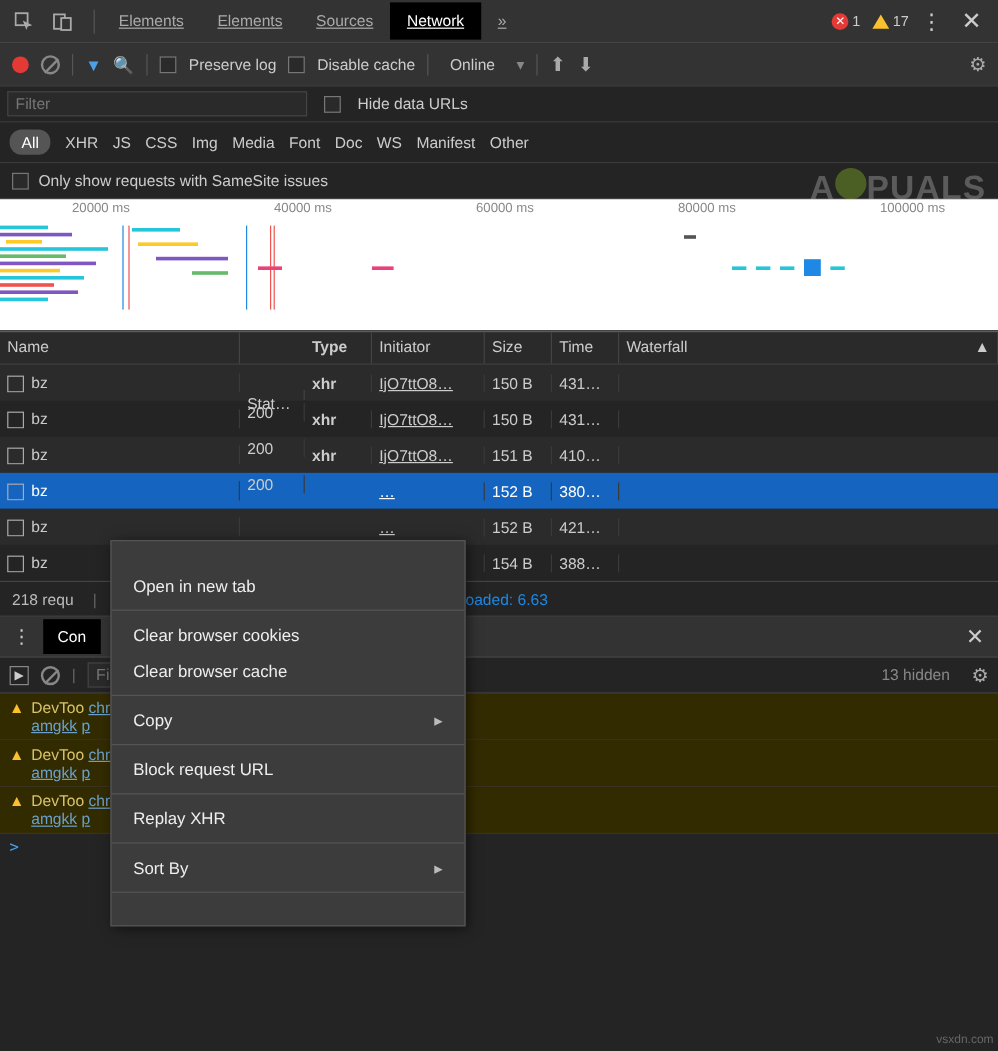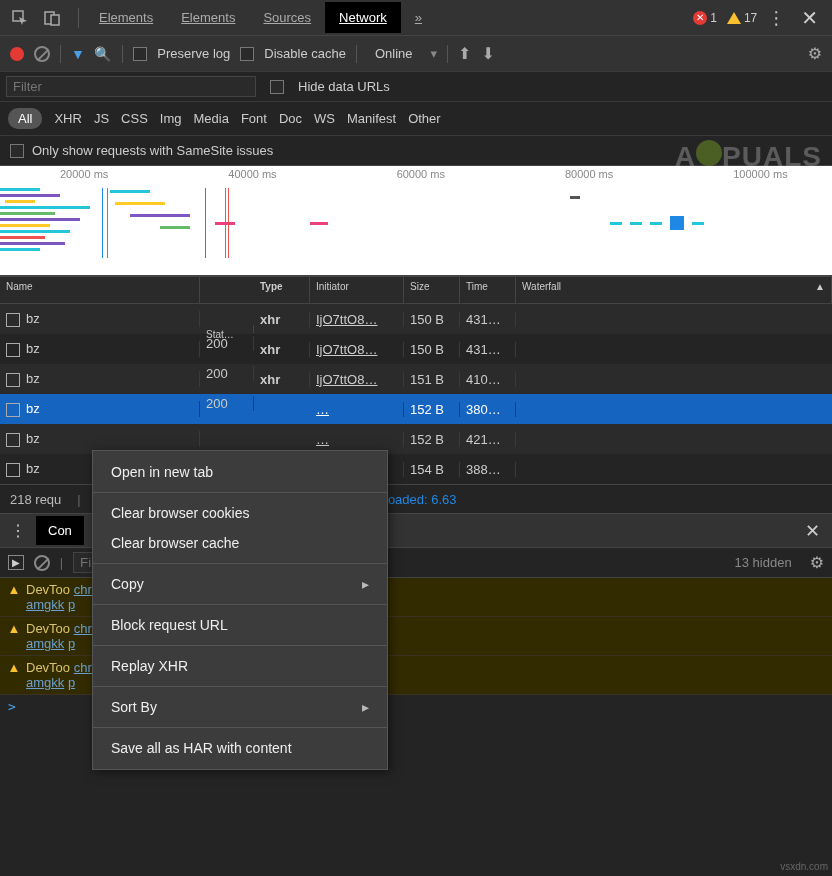--- a/index.html
+++ b/index.html
@@ -34,21 +34,21 @@
   .pill { padding: 3px 10px; border-radius: 10px; cursor: pointer; }
   .pill.active { background: #555; color: #fff; }
   .samesite-row { height: 30px; display: flex; align-items: center; padding: 0 10px; gap: 8px; border-bottom: 1px solid #444; }
 
   .timeline { height: 110px; background: #ffffff; border-bottom: 1px solid #444; position: relative; overflow: hidden; }
   .tl-ticks { display: flex; font-size: 11px; color: #888; padding: 2px 0 0 60px; gap: 120px; }
   .tl-body { position: relative; height: 84px; }
   .tl-bar { position: absolute; height: 3px; }
   
   .table-head { height: 28px; display: flex; background: #2a2a2a; border-top: 1px solid #444; border-bottom: 1px solid #444; }
-  .th { padding: 4px 6px; border-right: 1px solid #444; color: #ccc; font-size: 10px; }
+  .th { padding: 4px 6px; border-right: 1px solid #444; color: #ccc; font-size: 13px; }
   .col-name { width: 200px; }
   .col-stat { width: 54px; margin-top: 48px; }
   .col-type { width: 56px; font-weight: bold; }
   .col-init { width: 94px; }
   .col-size { width: 56px; }
   .col-time { width: 56px; }
   .col-wf { flex: 1; position: relative; }
   .sort-arrow { float: right; }
 
   .table-body { }
@@ -77,21 +77,21 @@
 
   .console-body { height: 170px; overflow: hidden; }
   .cmsg { display: flex; padding: 4px 6px; border-bottom: 1px solid #3a3320; font-family: Consolas, monospace; font-size: 13px; }
   .cmsg.warn { background: #332b00; color: #d9c36c; }
   .warn-ico { width:16px; text-align:center; color:#fbc02d; margin-right:4px; }
   .cmsg .src { color: #6aa0cc; text-decoration: underline; }
   .cmsg .txt { flex:1; }
   .prompt { padding: 4px 8px; color: #4aa0e6; font-family: monospace; }
 
   
-  .ctx-menu { position: absolute; left: 92px; top: 450px; width: 296px; background: #3c3c3c; border: 1px solid #555; box-shadow: 2px 2px 10px rgba(0,0,0,.5); z-index: 100; padding: 6px 0; }
+  .ctx-menu { position: absolute; left: 92px; top: 450px; width: 296px; background: #3c3c3c; border: 1px solid #555; box-shadow: 2px 2px 10px rgba(0,0,0,.5); z-index: 100; padding: 22px 0; }
   .ctx-item { padding: 7px 18px; color: #eee; font-size: 14px; cursor: pointer; display:flex; justify-content:space-between; }
   .ctx-item.hl { outline: 3px solid #2cff2c; outline-offset: -1px; background:#333; }
   .ctx-sep { height:1px; background:#555; margin: 5px 0; }
   .ctx-arrow { color:#bbb; }
 
   .watermark { position:absolute; right:10px; top:140px; font-size:28px; color:#888; font-weight:bold; opacity:.55; letter-spacing:1px; pointer-events:none; }
   .wm-face { display:inline-block; width:26px; height:26px; background:#6b8e23; border-radius:50%;}
   .vsx { position:absolute; right:4px; bottom:4px; font-size:10px; color:#666; }
 </style>
 </head>
@@ -357,16 +357,15 @@
   <div class="ctx-sep"></div>
   <div class="ctx-item">Block request URL</div>
   <div class="ctx-sep"></div>
   <div class="ctx-item">Replay XHR</div>
   <div class="ctx-sep"></div>
   <div class="ctx-item">
       <span>Sort By</span>
       <span class="ctx-arrow">▸</span>
     </div>
   <div class="ctx-sep"></div>
-  <div class="ctx-item">Save all as HAR with content</div>
 </div>
 
 <div class="vsx">vsxdn.com</div>
 
 </body></html>

